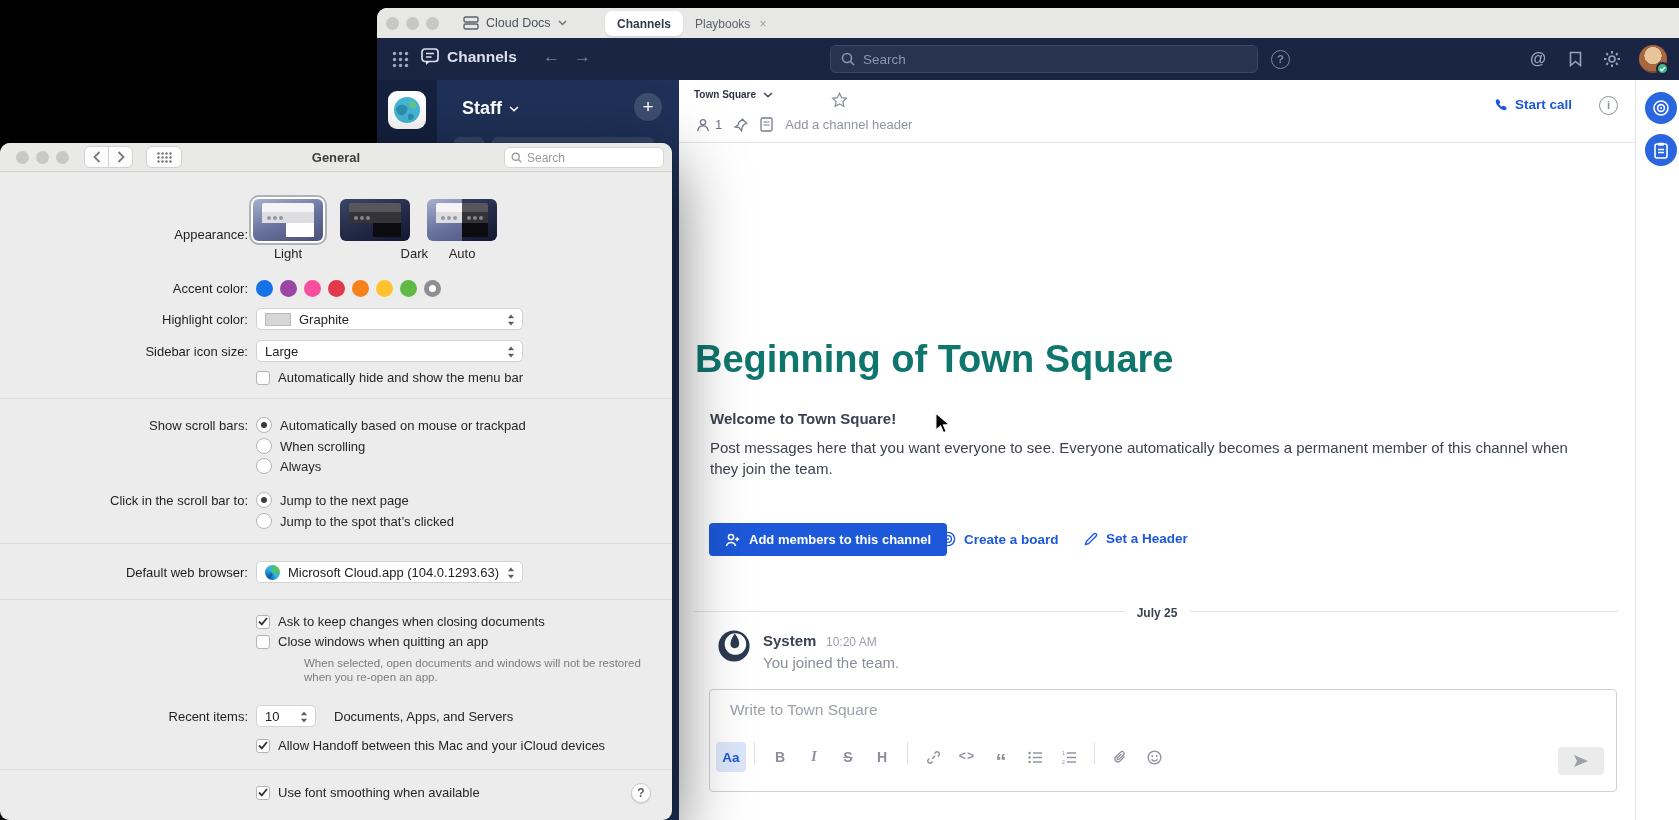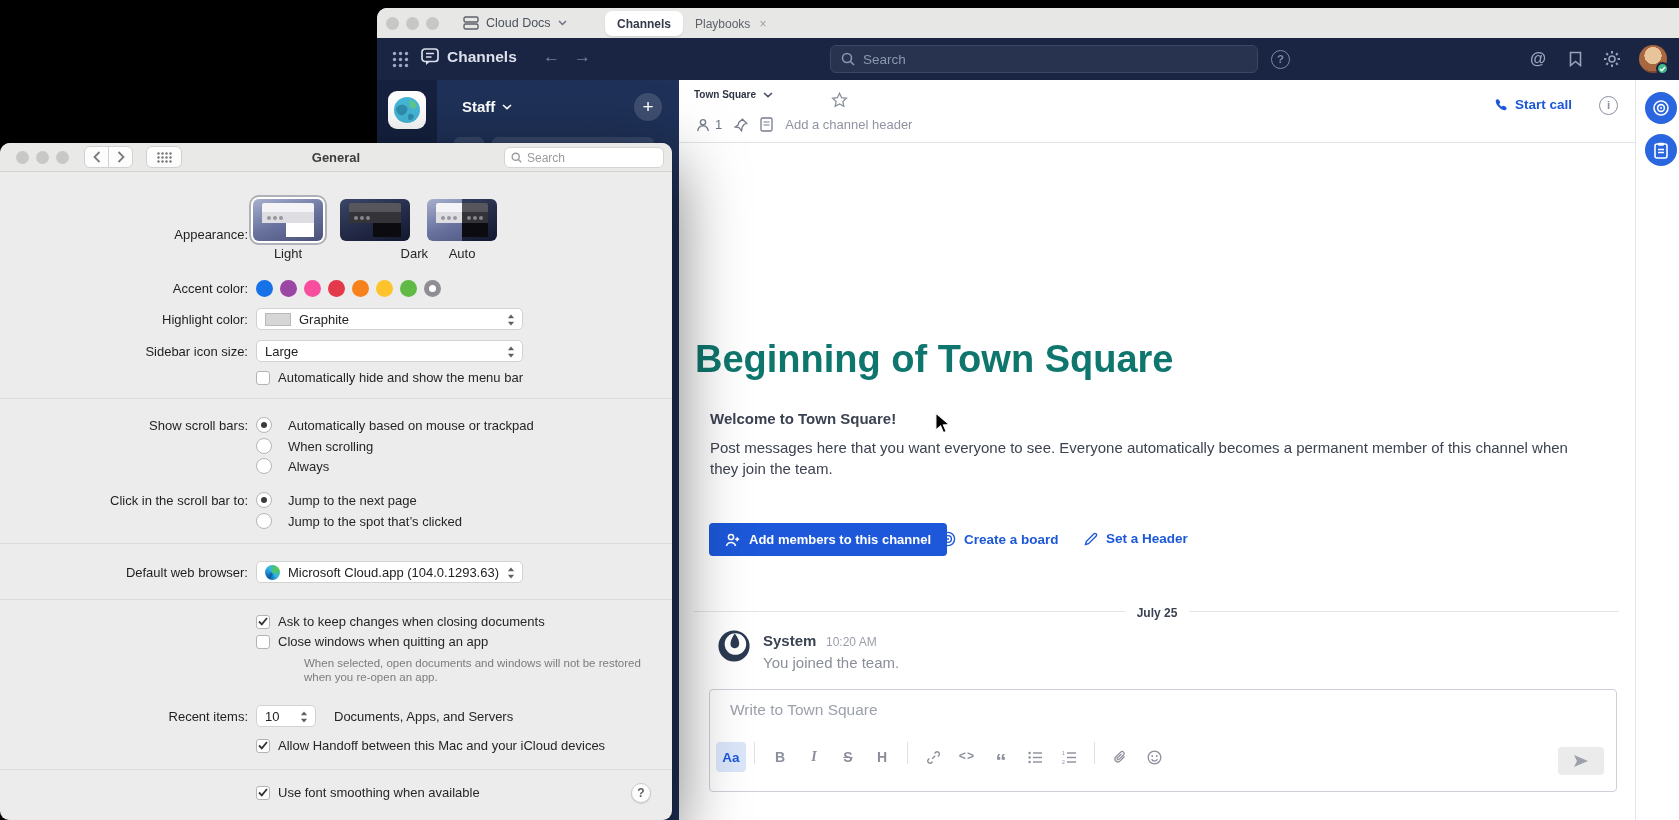--- a/index.html
+++ b/index.html
@@ -44,21 +44,21 @@
   .gh-ava { position:absolute; left:1262px; top:7px; width:28px; height:28px; border-radius:50%;
             background:radial-gradient(circle at 50% 38%, #e8c49a 0 38%, #a9673f 39% 70%, #7c4a33 71%); }
   .gh-badge { position:absolute; right:-2px; bottom:-2px; width:13px; height:13px; border-radius:50%;
               background:#3db887; border:2px solid #1a2544; display:flex; align-items:center; justify-content:center; }
 
   
   .tstrip { position:absolute; left:0; top:72px; width:60px; height:740px; background:#15213f; }
   .team-ico { position:absolute; left:11px; top:11px; width:38px; height:38px; background:#fff; border-radius:9px;
               display:flex; align-items:center; justify-content:center; }
   .sbar { position:absolute; left:60px; top:72px; width:242px; height:740px; background:#1f3158; }
-  .sb-title { position:absolute; left:25px; top:18px; color:#fff; font-size:15px; font-weight:700;
+  .sb-title { position:absolute; left:25px; top:18px; color:#fff; font-size:18px; font-weight:700;
               display:flex; align-items:center; gap:7px; }
   .sb-plus { position:absolute; left:197px; top:13px; width:28px; height:28px; border-radius:50%;
              background:rgba(255,255,255,.14); color:#fff; font-size:19px; font-weight:400;
              display:flex; align-items:center; justify-content:center; }
   .sb-f1 { position:absolute; left:17px; top:57px; width:30px; height:26px; border-radius:6px; background:rgba(255,255,255,.11); }
   .sb-f2 { position:absolute; left:55px; top:57px; width:162px; height:26px; border-radius:6px; background:rgba(255,255,255,.11); }
 
   
   .main { position:absolute; left:302px; top:72px; width:956px; height:740px; background:#fff; }
   .ch-head { position:absolute; left:0; top:0; width:956px; height:63px; border-bottom:1px solid #e3e3e6; background:#fff; }
@@ -152,21 +152,21 @@
   .acc-dot.sel::after { content:""; position:absolute; left:5px; top:5px; width:7px; height:7px; border-radius:50%; background:#fff; }
 
   .p-select { position:absolute; left:256px; width:267px; height:22px; background:#fff; border:1px solid #d2d2d1;
               border-radius:5px; display:flex; align-items:center; padding:0 8px; gap:8px; font-size:13px; color:#222; }
   .stepper { position:absolute; right:6px; top:4px; }
   .swatch { width:26px; height:13px; background:#d6d6d6; border:1px solid #b9b9b9; }
 
   .cbrow { position:absolute; left:256px; display:flex; align-items:center; gap:8px; }
   .cb { width:14px; height:14px; background:#fff; border:1px solid #b4b4b4; border-radius:3px;
         display:flex; align-items:center; justify-content:center; }
-  .rdrow { position:absolute; left:256px; display:flex; align-items:center; gap:16px; }
+  .rdrow { position:absolute; left:256px; display:flex; align-items:center; gap:8px; }
   .rd { width:16px; height:16px; border-radius:50%; background:#fff; border:1px solid #b6b6b6; position:relative; }
   .rd.sel::after { content:""; position:absolute; left:4px; top:4px; width:6px; height:6px; border-radius:50%; background:#3c3c3c; }
 
   .p-hr { position:absolute; left:0; width:672px; height:1px; background:#dcdcdb; }
   .p-note { position:absolute; left:278px; font-size:11.5px; line-height:14px; color:#7c7c7c;margin-left:26px; }
   .edge { width:15px; height:15px; border-radius:50%;
           background:conic-gradient(from 210deg, #0c59a4, #32b3e8 30%, #53c94a 55%, #32b3e8 80%, #0c59a4); }
   .p-help { position:absolute; left:631px; top:640px; width:20px; height:20px; border-radius:50%; background:#fcfcfc;
             border:1px solid #cbcbcb; box-shadow:0 1px 1px rgba(0,0,0,.12); text-align:center; line-height:19px;
             font-size:12px; font-weight:700; color:#5f5f5f; }

